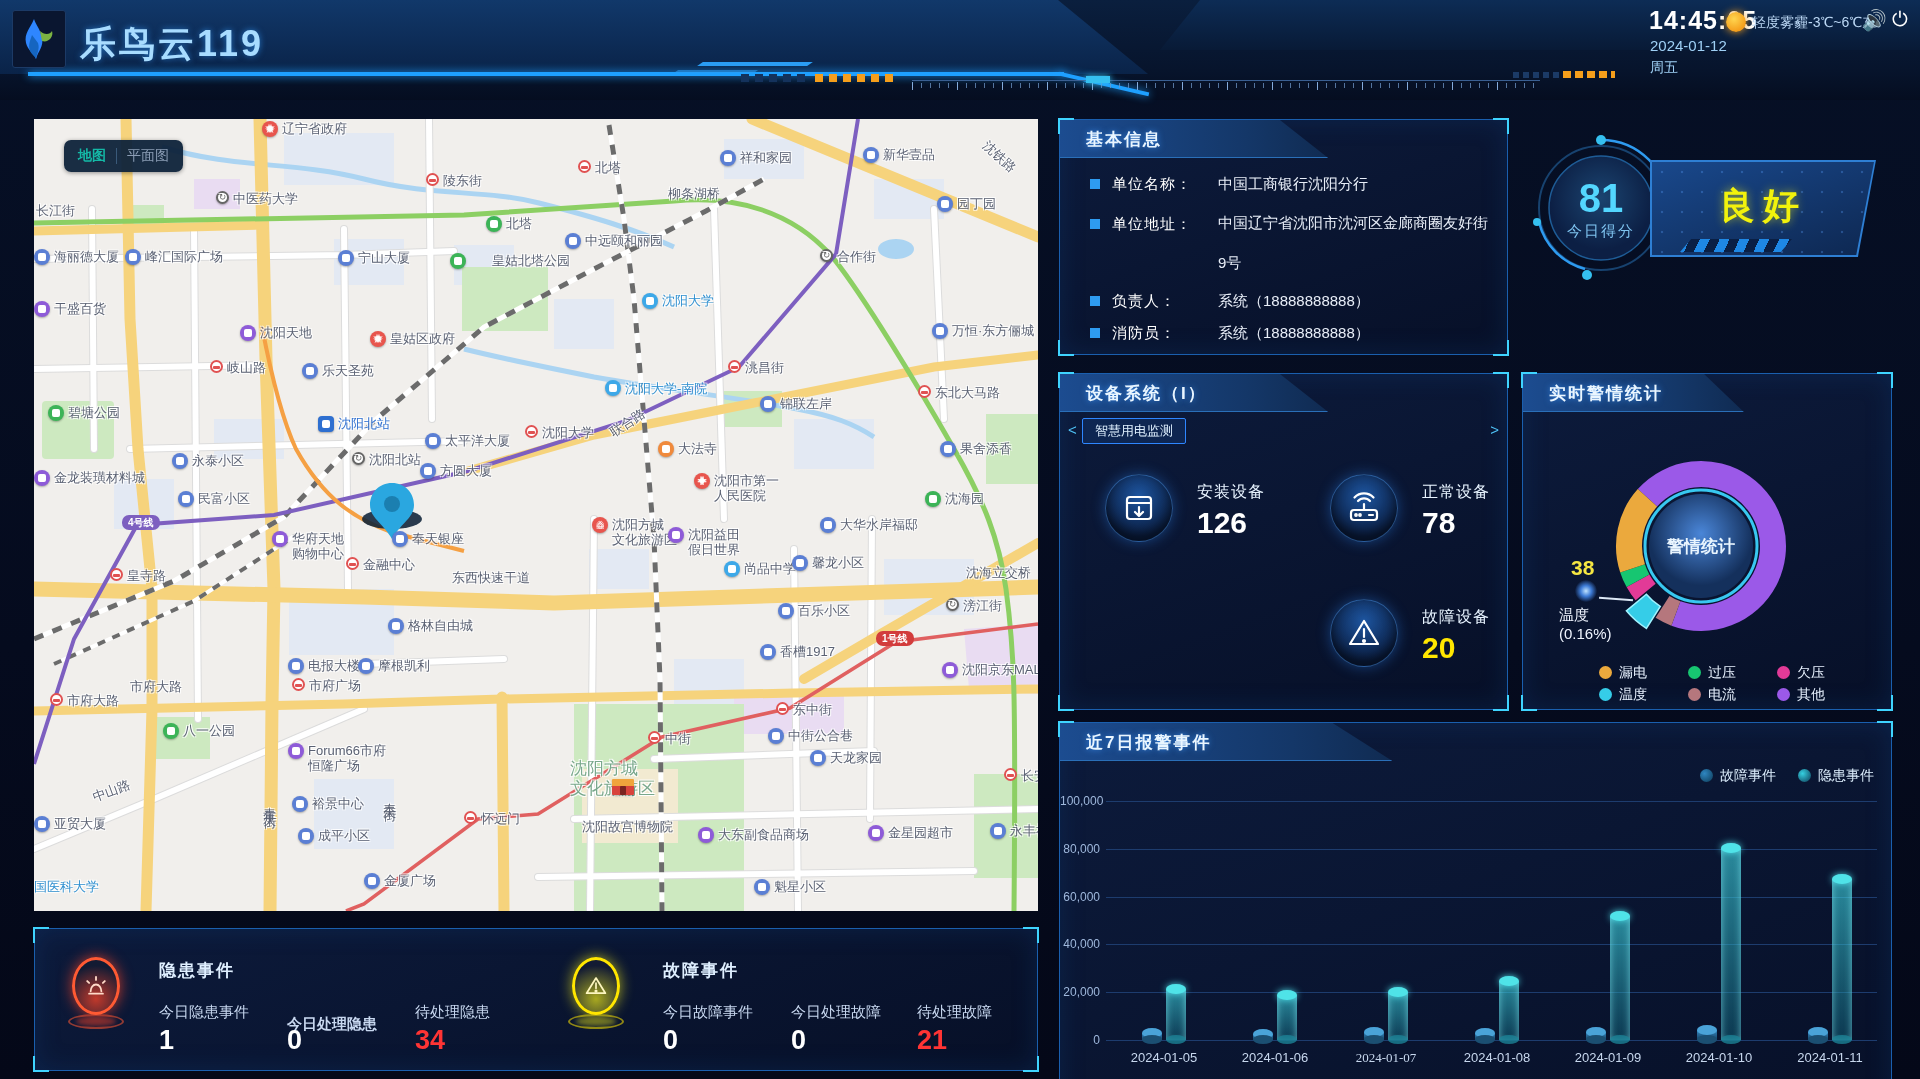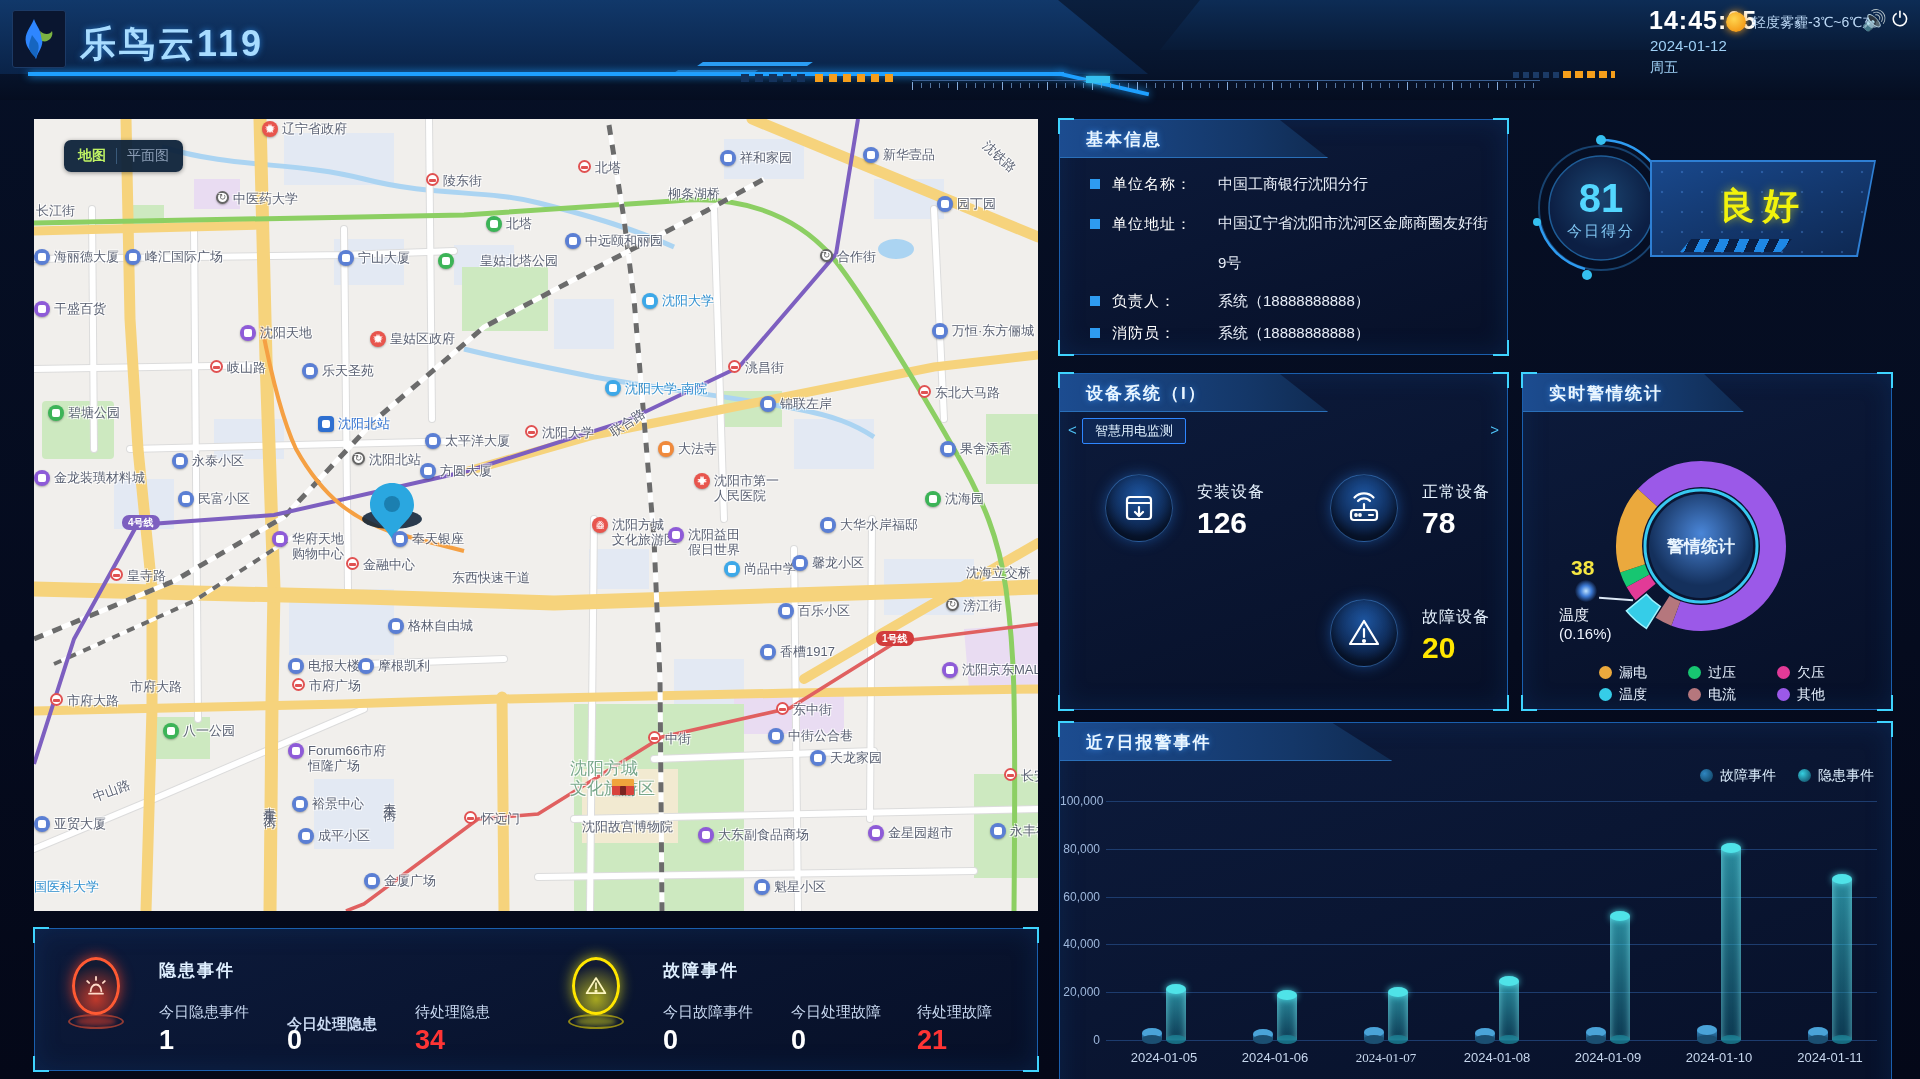--- a/index.html
+++ b/index.html
@@ -114,21 +114,21 @@
   .mi-h::after{content:"+";position:absolute;inset:0;background:none;color:#fff;font-weight:bold;font-size:13px;line-height:15px;text-align:center;}
   .mi-m{width:13px;height:13px;background:#fff;border:2px solid #e05252;box-shadow:none;}
   .mi-m::after{inset:auto;left:1px;right:1px;top:4px;height:3px;background:#e05252;border-radius:1px;}
   .mi-m2{width:13px;height:13px;background:#fff;border:2px solid #666;}
   .mi-m2::after{content:"↻";position:absolute;inset:-1px 0 0 0;background:none;color:#666;font-size:9px;line-height:11px;text-align:center;}
   .mi-pal{width:22px;height:16px;border-radius:1px;background:linear-gradient(180deg,#f0a43c 0 45%,#d8433c 45% 100%);box-shadow:0 1px 2px rgba(0,0,0,.3);}
   .mi-pal::after{inset:auto;left:8px;top:7px;width:6px;height:9px;background:#7a2420;border-radius:1px;}
   .mbadge{position:absolute;padding:1px 6px;border-radius:7px;color:#fff;font-size:10px;font-weight:bold;line-height:13px;}
   #map-toggle{position:absolute;left:30px;top:21px;height:32px;background:rgba(13,34,58,.95);border-radius:7px;display:flex;align-items:center;padding:0 4px;box-shadow:0 1px 4px rgba(0,0,0,.4);}
   #map-toggle .seg{padding:0 10px;font-size:14px;}
-  #map-toggle .seg.on{color:#bef264;font-weight:bold;}
+  #map-toggle .seg.on{color:#14b8a6;font-weight:bold;}
   #map-toggle .seg.off{color:#8b9db5;}
   #map-toggle .div{width:1px;height:16px;background:#3a5a7a;}
 </style>
 </head>
 <body>
 
 <div id="stage">
 
   <div id="header">
     <div class="hdr-band"></div>
@@ -289,21 +289,21 @@
           <span class="mlt">海丽德大厦</span>
         </div>
         <div class="ml" style="left: 68px; top: 130px; padding-left: 23px;">
           <span class="mi mi-b"></span>
           <span class="mlt">峰汇国际广场</span>
         </div>
         <div class="ml" style="left: 304px; top: 131px;">
           <span class="mi mi-b"></span>
           <span class="mlt">宁山大厦</span>
         </div>
-        <div class="ml" style="left: 404px; top: 134px; gap: 26px;">
+        <div class="ml" style="left: 416px; top: 134px; gap: 26px;">
           <span class="mi mi-g"></span>
           <span class="mlt">皇姑北塔公园</span>
         </div>
         <div class="ml" style="left: 452px; top: 97px;">
           <span class="mi mi-g"></span>
           <span class="mlt">北塔</span>
         </div>
         <div class="ml" style="left: 0px; top: 182px;">
           <span class="mi mi-p"></span>
           <span class="mlt">干盛百货</span>

